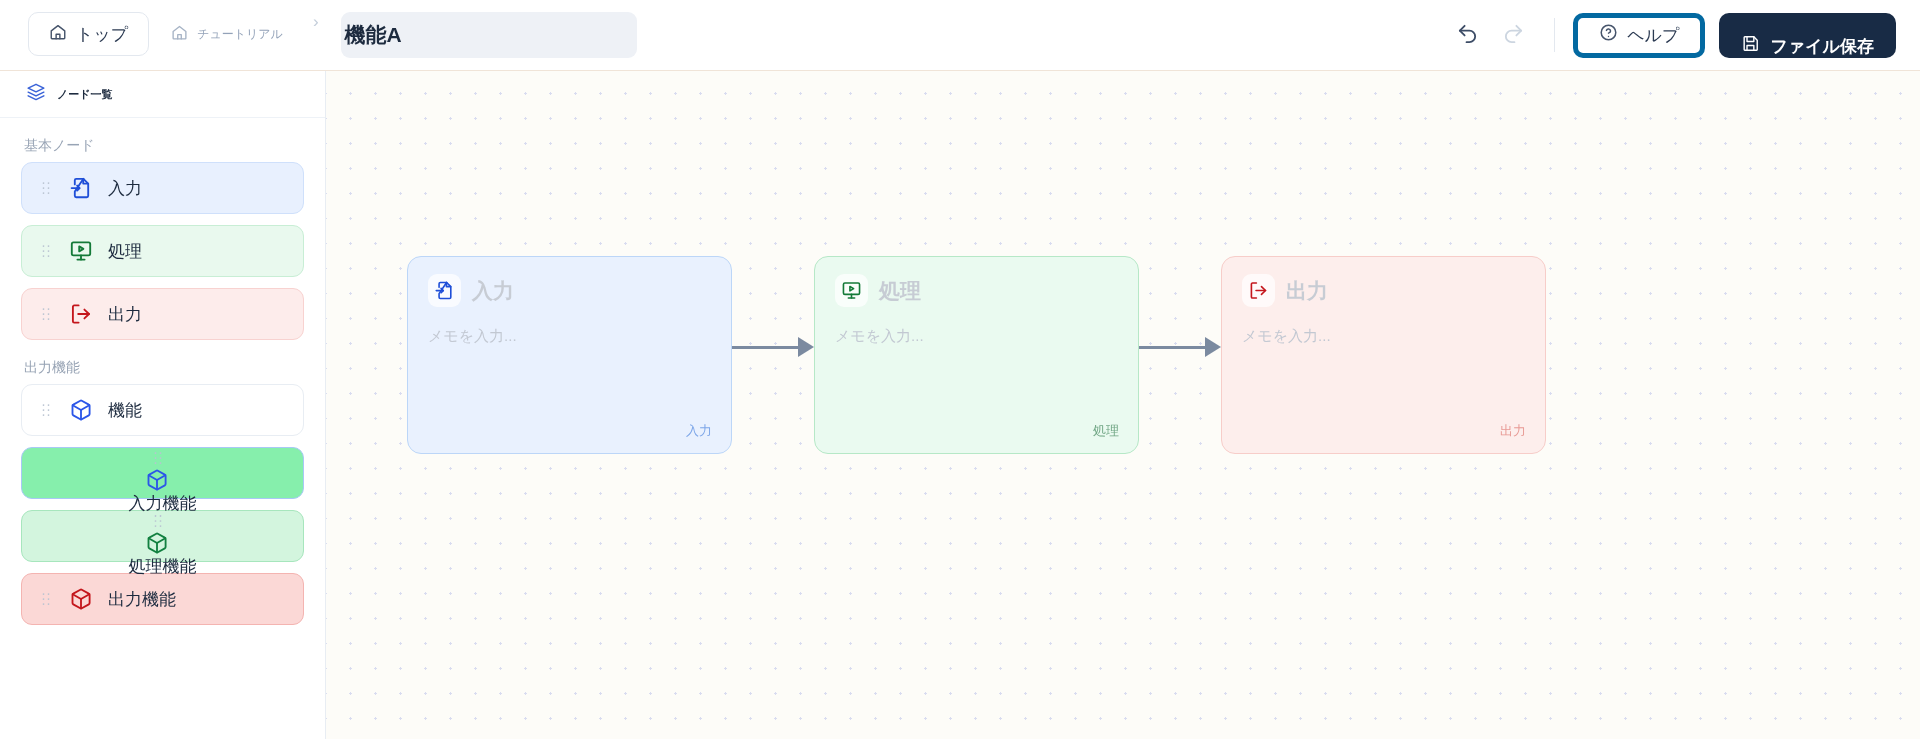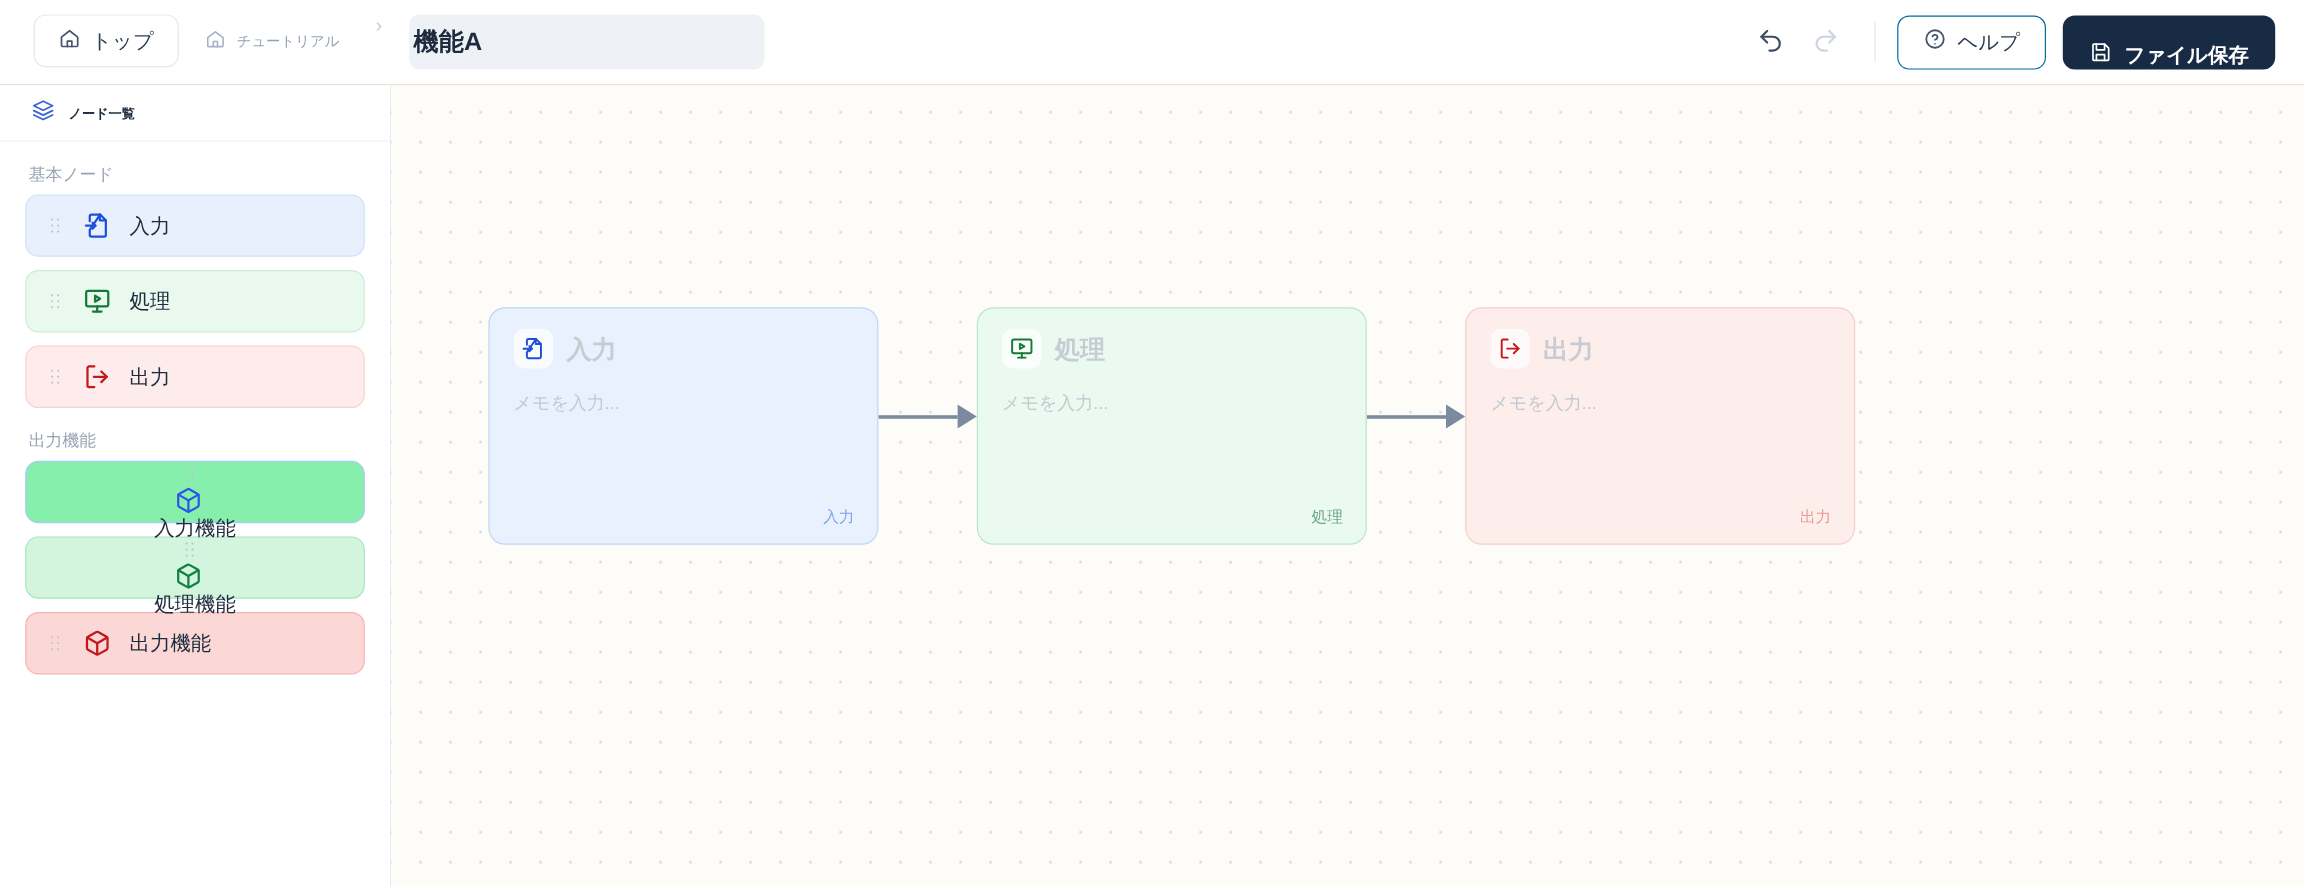--- a/index.html
+++ b/index.html
@@ -58,21 +58,21 @@
     display: flex; align-items: center; justify-content: center;
     background: transparent; border: none; border-radius: 8px; cursor: pointer;
   }
   .icon-btn.disabled { cursor: default; }
 
   .hdr-divider { width: 1px; height: 34px; background: #e3e8ef; margin: 0 18px; }
 
   .help-btn {
     display: flex; align-items: center; gap: 9px;
     height: 45px; padding: 0 21px;
-    border: 1px solid #0369a1; border-radius: 10px;
+    border: 5px solid #0369a1; border-radius: 10px;
     background: #fff; color: #2b3a52; font-size: 17px; font-weight: 500;
     cursor: pointer;
   }
   .save-btn {
     display: flex; align-items: flex-end; gap: 10px;
     height: 45px; padding: 0 22px;
     margin-left: 14px;
     border: none; border-radius: 10px;
     background: #182b45; color: #ffffff; font-size: 17px; font-weight: 700;
     cursor: pointer;
@@ -324,20 +324,40 @@
        <span class="node-item-icon">
               <svg width="24" height="24" viewBox="0 0 24 24" fill="none" stroke="#c4161c" stroke-width="1.85" stroke-linecap="round" stroke-linejoin="round">
                 <path d="M9.6 3.4H5.2a1.3 1.3 0 0 0-1.3 1.3v14.6a1.3 1.3 0 0 0 1.3 1.3h4.4"></path>
        <path d="M15.4 16.4l4.6-4.4-4.6-4.4"></path>
        <path d="M20 12H9.2"></path>
               </svg>
             </span>
        <span class="node-item-label">出力</span>
           </div>
           <div class="group-label">出力機能</div>
+          <div class="node-item v-white">
+            <span class="grip">
+              <svg width="20" height="20" viewBox="0 0 24 24" fill="none" stroke="#b9c3d1" stroke-width="1.85" stroke-linecap="round" stroke-linejoin="round">
+                <circle cx="9" cy="6" r="1.05" fill="#b9c3d1" stroke="none"></circle>
+       <circle cx="15" cy="6" r="1.05" fill="#b9c3d1" stroke="none"></circle>
+       <circle cx="9" cy="12" r="1.05" fill="#b9c3d1" stroke="none"></circle>
+       <circle cx="15" cy="12" r="1.05" fill="#b9c3d1" stroke="none"></circle>
+       <circle cx="9" cy="18" r="1.05" fill="#b9c3d1" stroke="none"></circle>
+       <circle cx="15" cy="18" r="1.05" fill="#b9c3d1" stroke="none"></circle>
+              </svg>
+            </span>
+       <span class="node-item-icon">
+              <svg width="24" height="24" viewBox="0 0 24 24" fill="none" stroke="#2b56e8" stroke-width="1.85" stroke-linecap="round" stroke-linejoin="round">
+                <path d="M20.6 7.9v8.2a1.5 1.5 0 0 1-.8 1.3l-7 3.9a1.5 1.5 0 0 1-1.5 0l-7-3.9a1.5 1.5 0 0 1-.8-1.3V7.9a1.5 1.5 0 0 1 .8-1.3l7-3.9a1.5 1.5 0 0 1 1.5 0l7 3.9a1.5 1.5 0 0 1 .8 1.3z"></path>
+       <path d="M3.7 7.2 12 12l8.3-4.8"></path>
+                <path d="M12 21.4V12"></path>
+              </svg>
+            </span>
+       <span class="node-item-label">機能</span>
+          </div>
           <div class="node-item v-blue-s">
             <span class="grip">
               <svg width="20" height="20" viewBox="0 0 24 24" fill="none" stroke="#b9c3d1" stroke-width="1.85" stroke-linecap="round" stroke-linejoin="round">
                 <circle cx="9" cy="6" r="1.05" fill="#b9c3d1" stroke="none"></circle>
        <circle cx="15" cy="6" r="1.05" fill="#b9c3d1" stroke="none"></circle>
        <circle cx="9" cy="12" r="1.05" fill="#b9c3d1" stroke="none"></circle>
        <circle cx="15" cy="12" r="1.05" fill="#b9c3d1" stroke="none"></circle>
        <circle cx="9" cy="18" r="1.05" fill="#b9c3d1" stroke="none"></circle>
        <circle cx="15" cy="18" r="1.05" fill="#b9c3d1" stroke="none"></circle>
               </svg>

